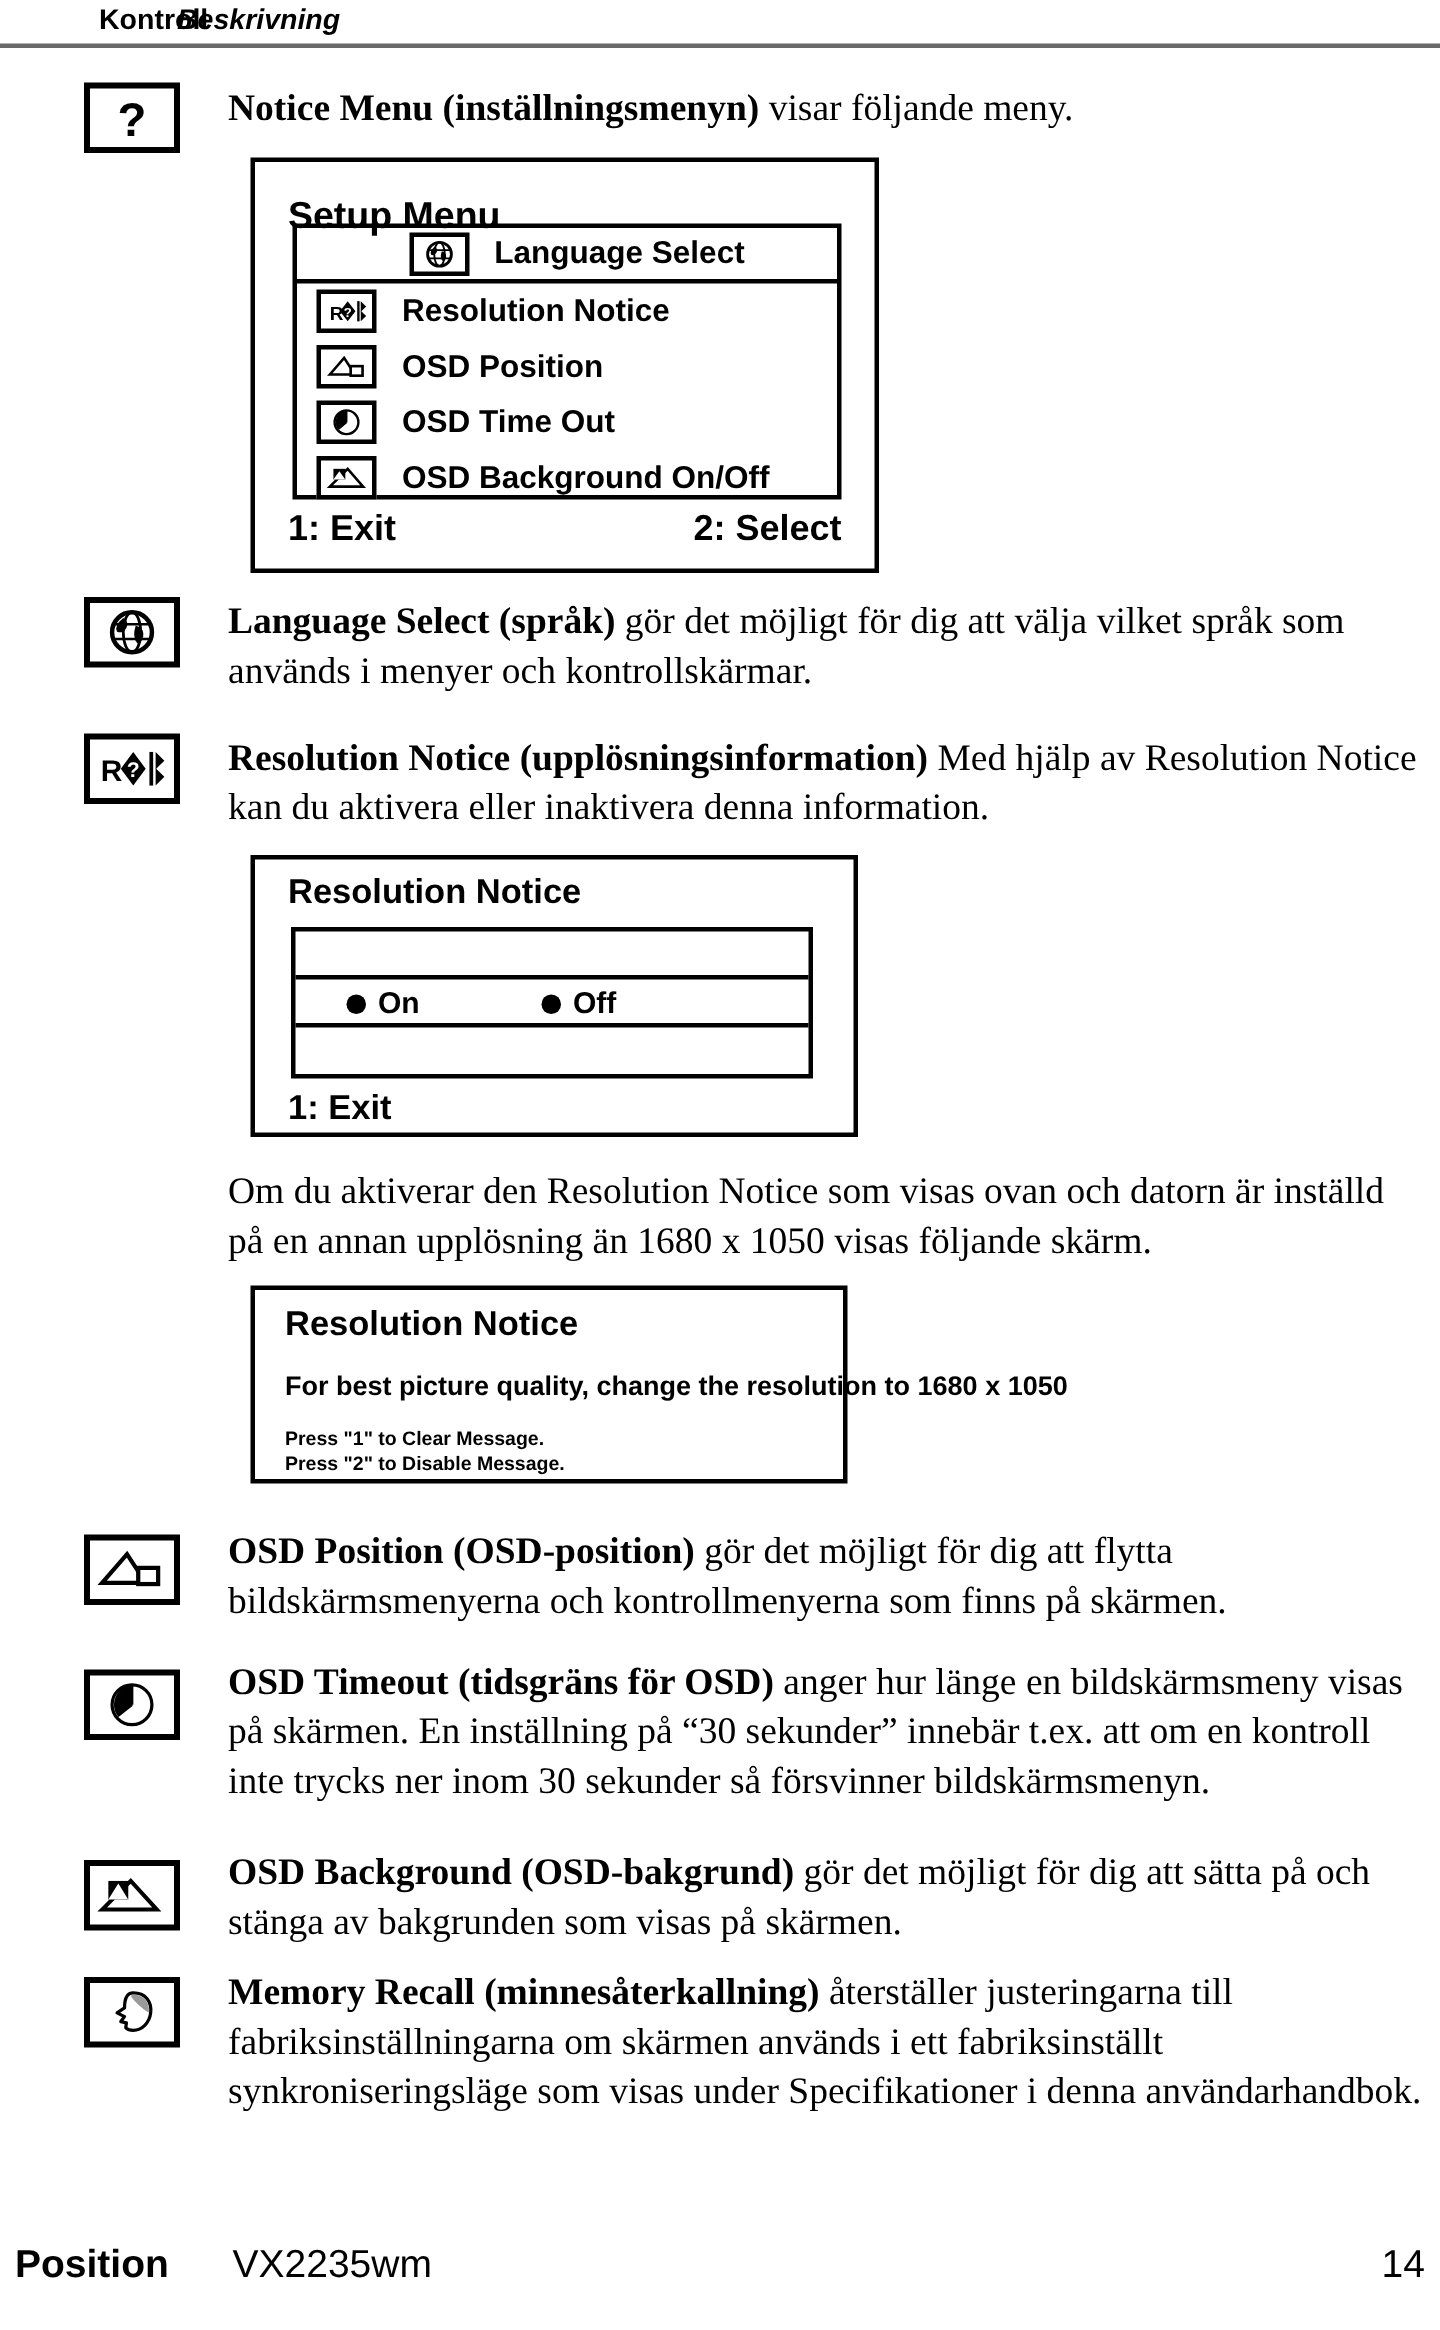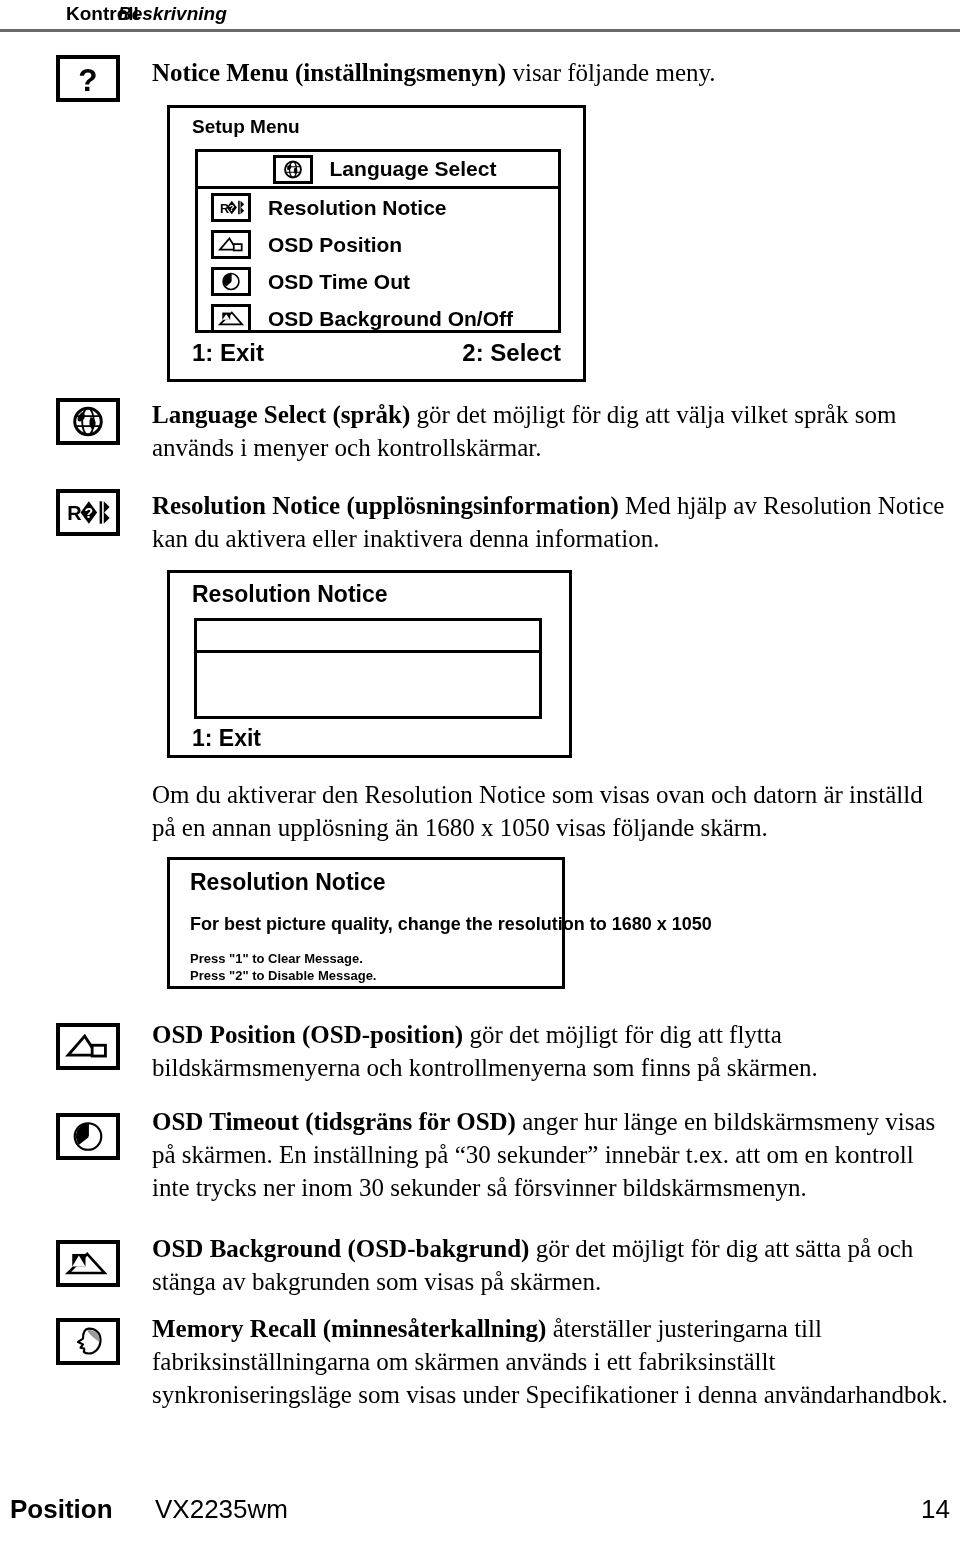--- a/index.html
+++ b/index.html
@@ -75,22 +75,22 @@
     color: #000;
   }
 
   
   #osd-setup {
     left: 167px; top: 105px;
     width: 419px; height: 277px;
   }
   #osd-setup-title {
     position: absolute;
-    left: 22px; top: 4px;
-    font-size: 19px;
+    left: 22px; top: 21px;
+    font-size: 25px;
     line-height: 30px;
   }
   #osd-setup-list {
     position: absolute;
     left: 25px; top: 41px;
     width: 366px; height: 184px;
     border: 3px solid #000;
     box-sizing: border-box;
   }
   .osd-row {
@@ -350,20 +350,30 @@
 </div>
 
 <div class="para" style="top:489px;">
   <b>Resolution Notice (upplösningsinformation)</b><span> Med hjälp av Resolution Notice kan du aktivera eller inaktivera denna information.</span>
 </div>
 
 <div class="osd-outer" id="osd-resnotice">
   <div id="osd-resnotice-title">Resolution Notice</div>
   <div id="osd-resnotice-list">
     <div class="rn-row bordered"></div>
+    <div class="rn-row bordered">
+      <span class="rn-opt" id="rn-opt-on">
+        <span class="rn-bullet"></span>
+        <span>On</span>
+      </span>
+      <span class="rn-opt" id="rn-opt-off">
+        <span class="rn-bullet"></span>
+        <span>Off</span>
+      </span>
+    </div>
     <div class="rn-row"></div>
   </div>
   <div id="osd-resnotice-footer">1: Exit</div>
 </div>
 
 <div class="para" style="top:778px;">Om du aktiverar den Resolution Notice som visas ovan och datorn är inställd på en annan upplösning än 1680 x 1050 visas följande skärm.</div>
 
 <div class="osd-outer" id="osd-resmsg">
   <div id="osd-resmsg-title">Resolution Notice</div>
   <div id="osd-resmsg-line1">For best picture quality, change the resolution to 1680 x 1050</div>

